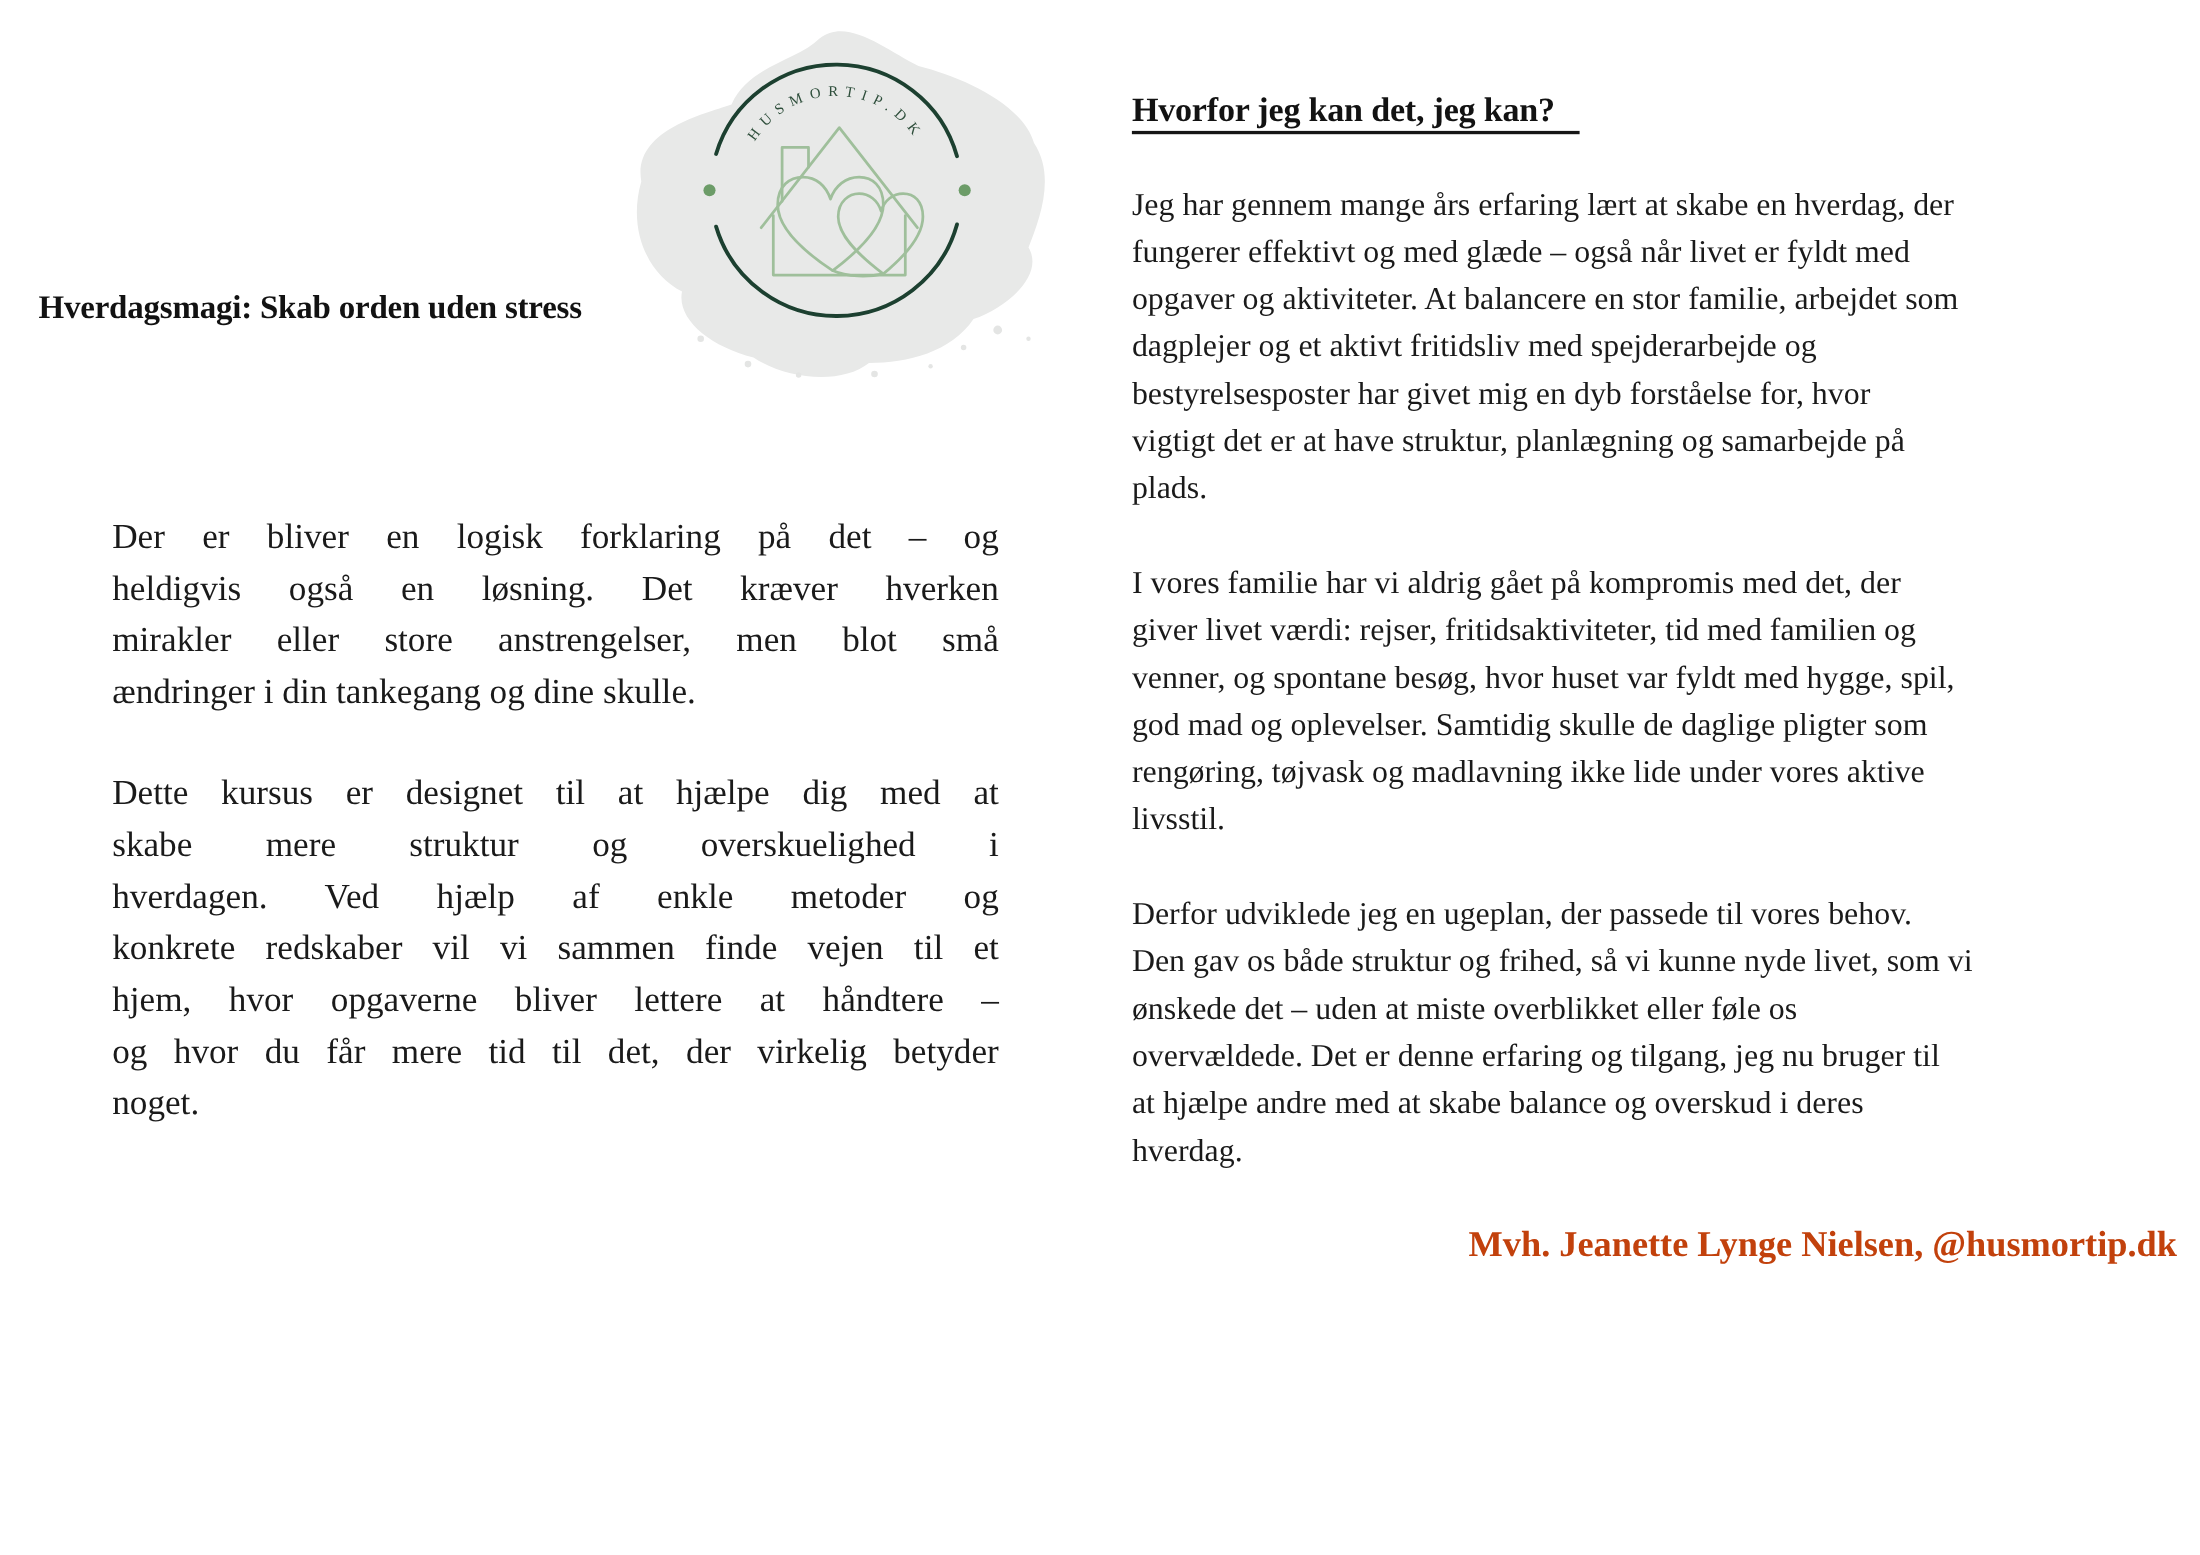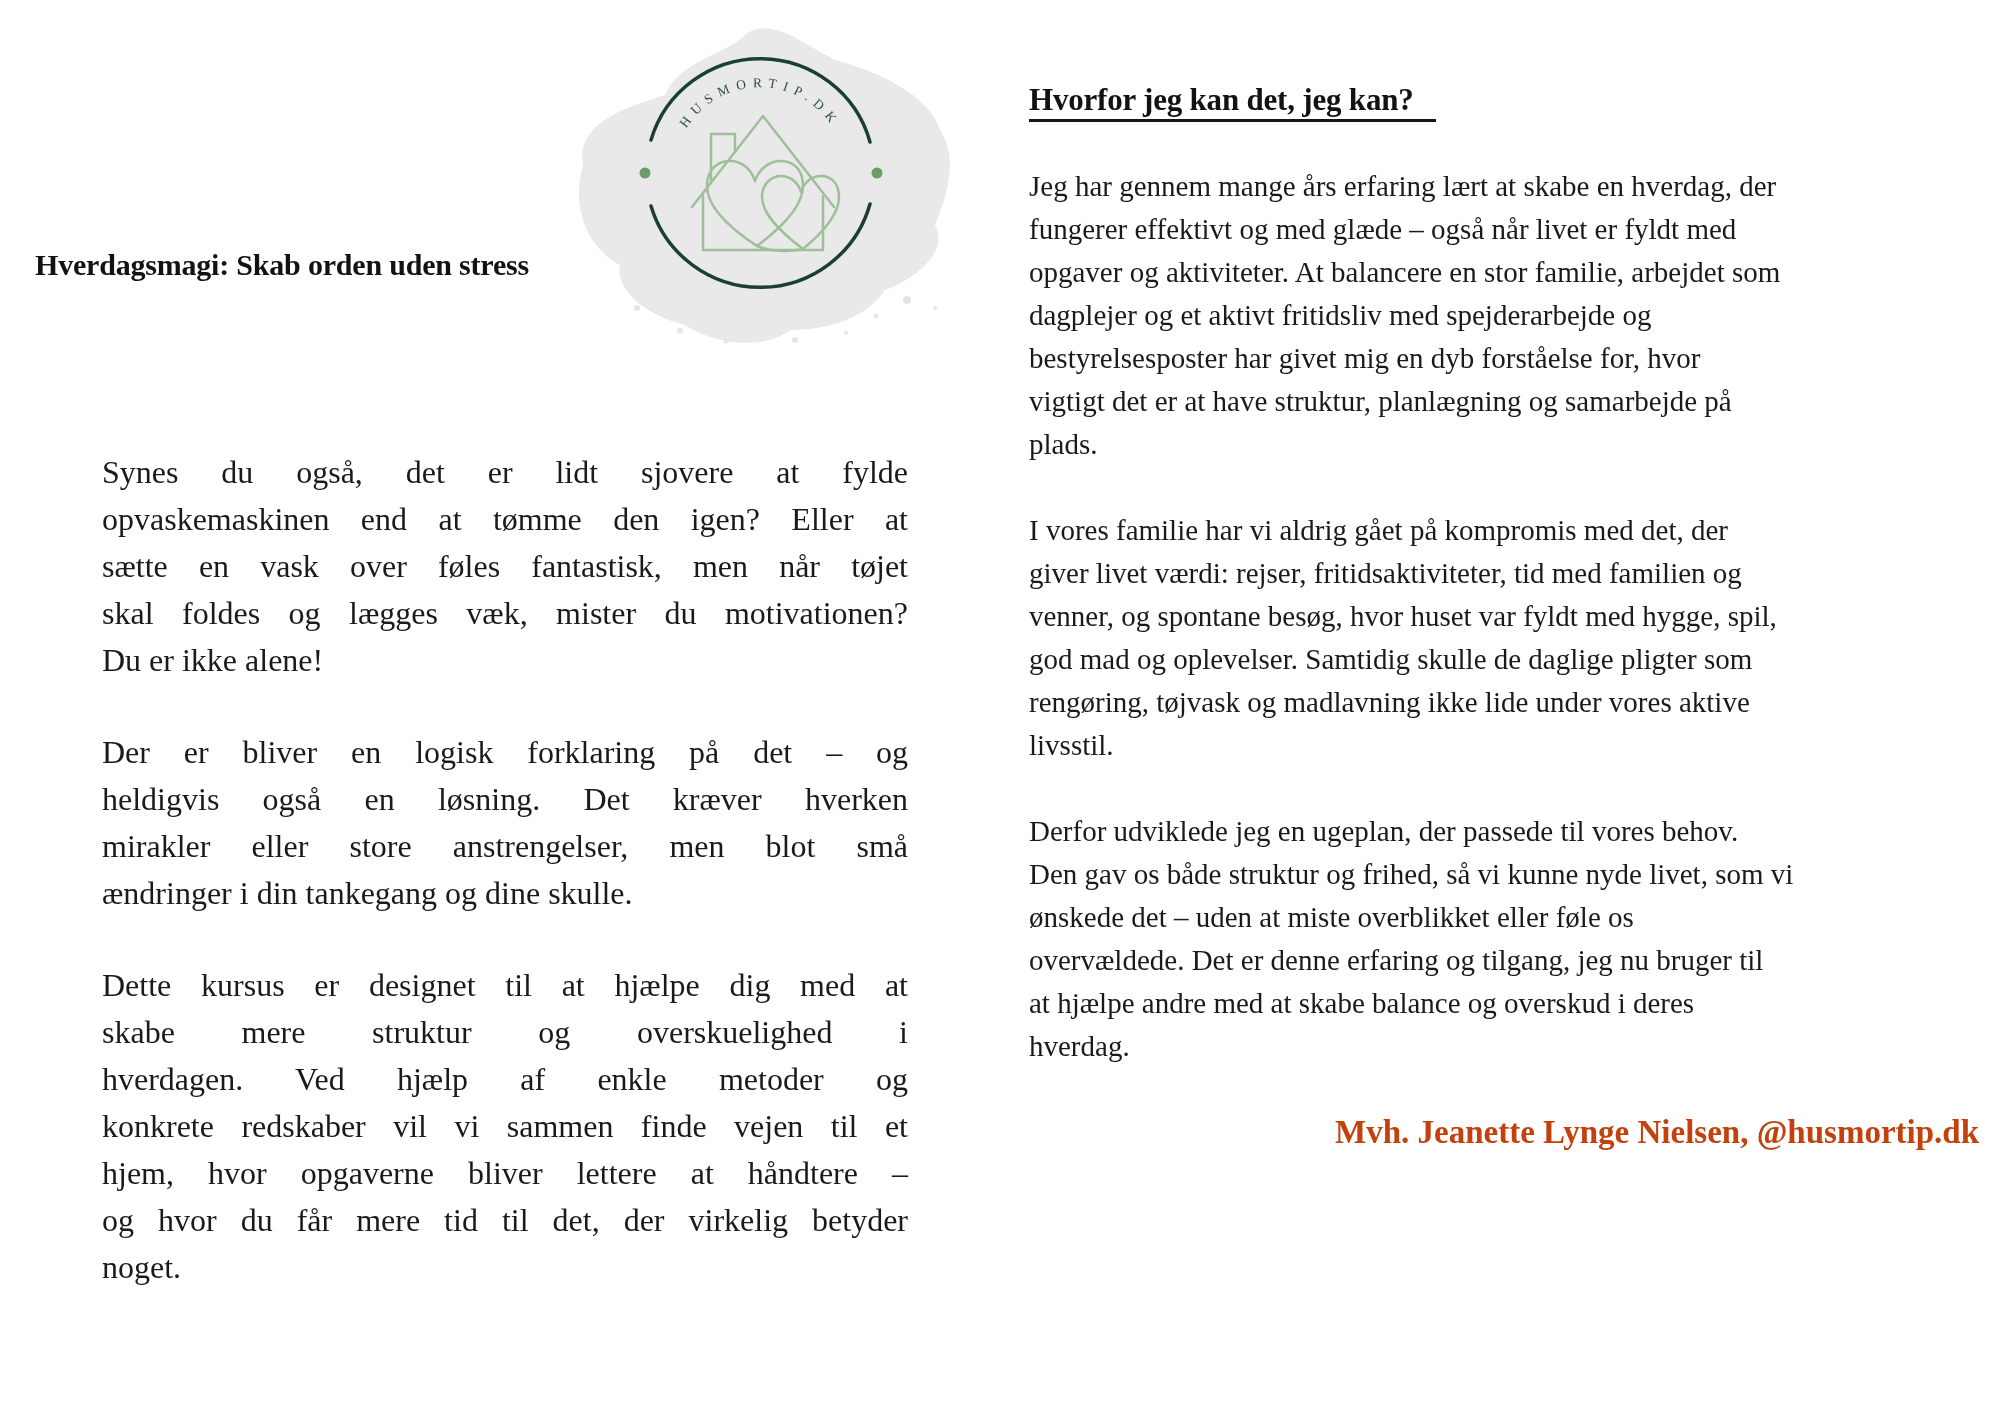--- a/index.html
+++ b/index.html
@@ -15,21 +15,21 @@
   
   .logo-wrap {
     position:absolute;
     left:545px; top:0;
     width:420px; height:352px;
   }
 
   
   .left-col {
     position:absolute;
-    left:35px; top:247px;
+    left:35px; top:262px;
     width:873px;
   }
   .left-col h1 {
     margin:0;
     font-weight:700;
     font-size:30px;
     line-height:36px;
     letter-spacing:-0.2px;
     color:#121212;
   }
@@ -153,27 +153,20 @@
       </defs>
       <text font-family="Liberation Serif, DejaVu Serif, serif" font-size="13.5" letter-spacing="6.5" fill="#2f4f3c">
         <textPath href="#brandArc" startOffset="50%" text-anchor="middle">HUSMORTIP.DK</textPath>
       </text>
     </svg>
   </div>
 
   <div class="left-col">
     <h1>Hverdagsmagi: Skab orden uden stress</h1>
     <div class="left-body">
-      <p>
-        <span class="just">Synes du også, det er lidt sjovere at fylde
-opvaskemaskinen end at tømme den igen? Eller at
-sætte en vask over føles fantastisk, men når tøjet
-skal foldes og lægges væk, mister du motivationen?</span>
-        <span class="last-line">Du er ikke alene!</span>
-      </p>
       <p>
         <span class="just">Der er bliver en logisk forklaring på det – og
 heldigvis også en løsning. Det kræver hverken
 mirakler eller store anstrengelser, men blot små</span>
         <span class="last-line">ændringer i din tankegang og dine skulle.</span>
       </p>
       <p>
         <span class="just">Dette kursus er designet til at hjælpe dig med at
 skabe mere struktur og overskuelighed i
 hverdagen. Ved hjælp af enkle metoder og

